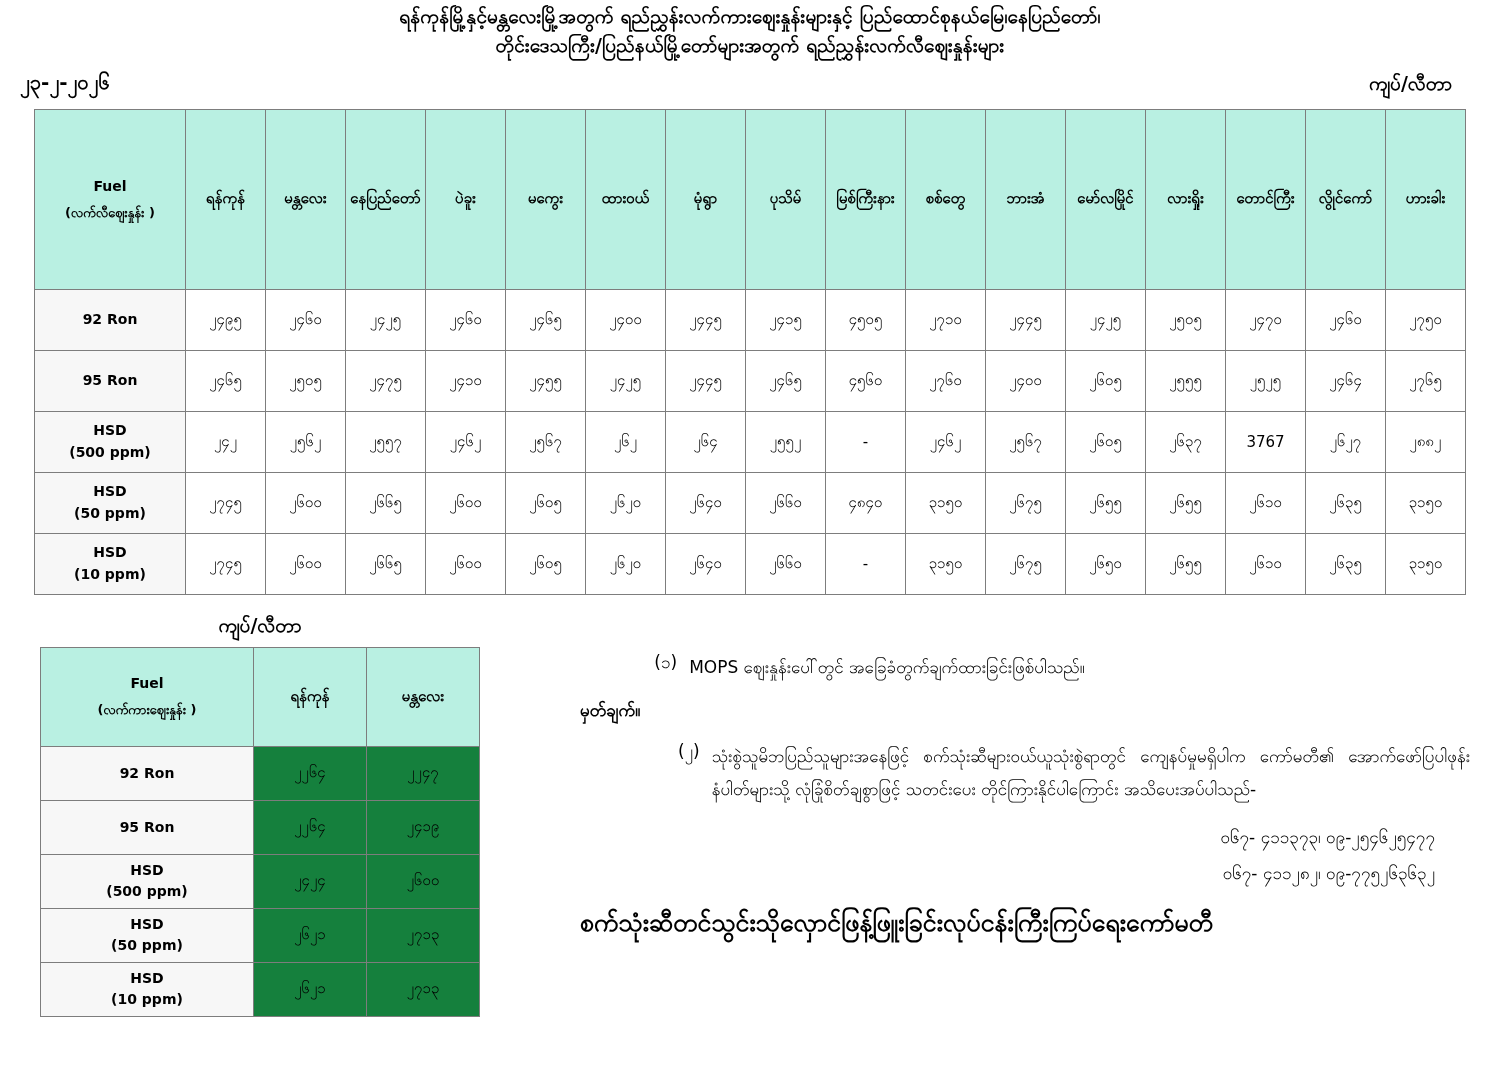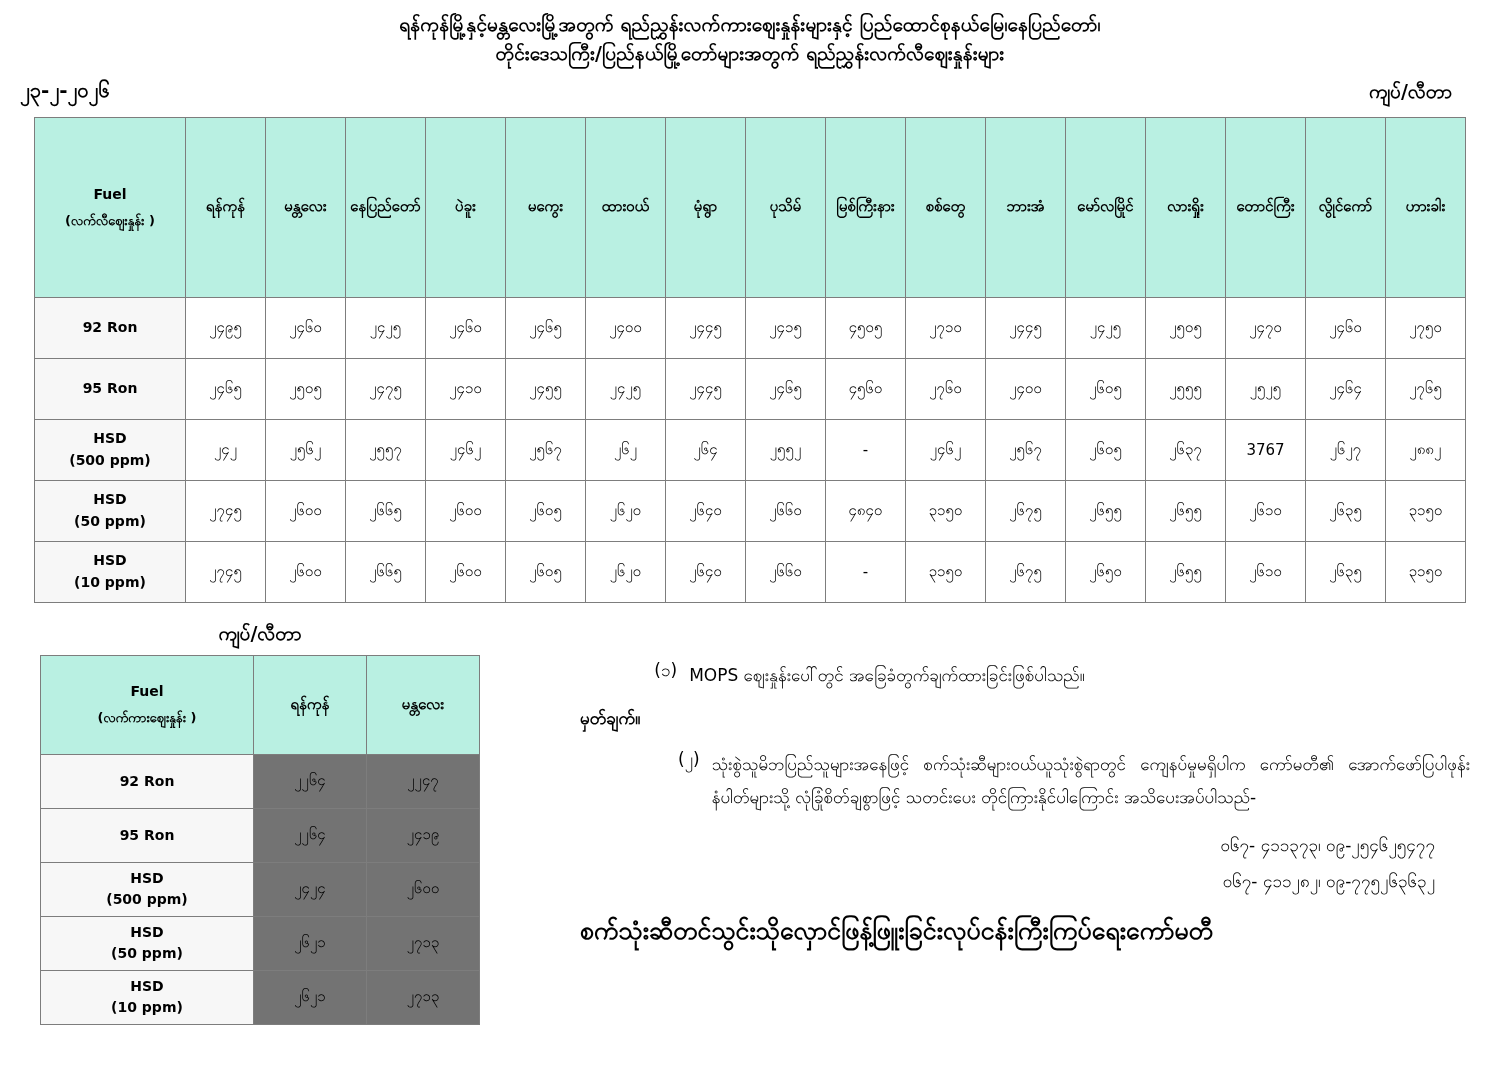--- a/index.html
+++ b/index.html
@@ -16,21 +16,21 @@
     overflow: hidden;
   }
   .page {
     position: relative;
     width: 1500px;
     height: 1084px;
     box-sizing: border-box;
   }
   .title-block {
     text-align: center;
-    padding-top: 10px;
+    padding-top: 2px;
   }
   .title-line {
     font-size: 19px;
     font-weight: bold;
     line-height: 1.55;
     letter-spacing: 0.2px;
   }
   .meta-row {
     display: flex;
     justify-content: space-between;
@@ -129,21 +129,21 @@
     background: #f7f7f7;
     font-size: 14px;
     font-weight: bold;
     height: 49px;
     line-height: 1.5;
     padding: 2px;
   }
   table.small tbody td {
     font-size: 15px;
     height: 49px;
-    background: #737373;
+    background: #15803d;
   }
   .notes {
     padding-left: 40px;
     padding-right: 30px;
     flex: 1;
     padding-top: 38px;
   }
   .note-row {
     display: flex;
     align-items: flex-start;

